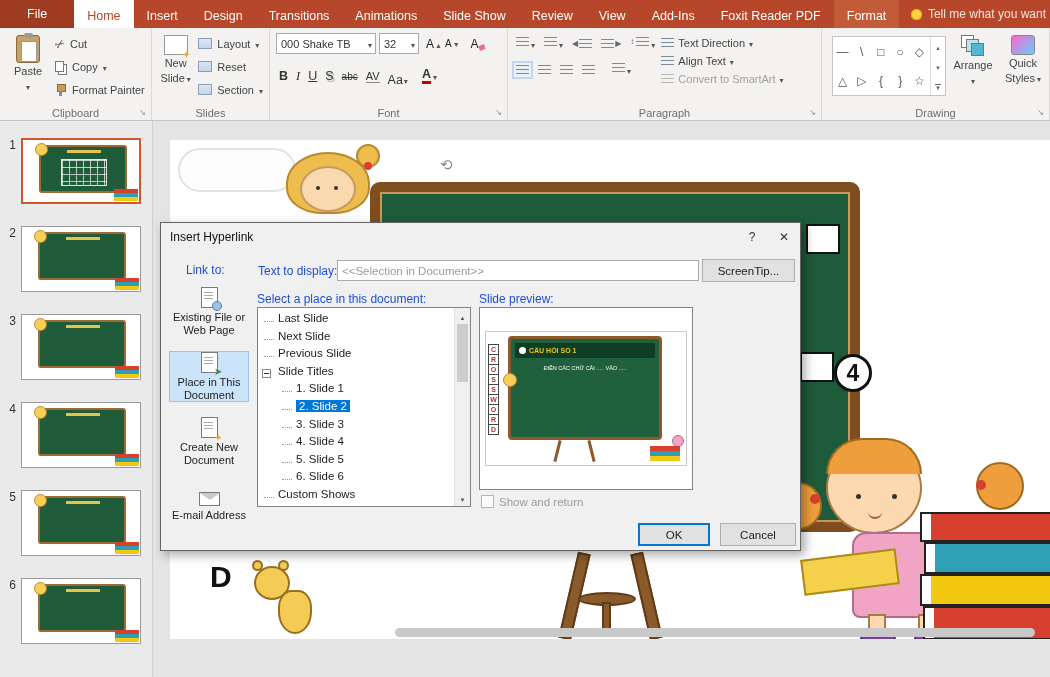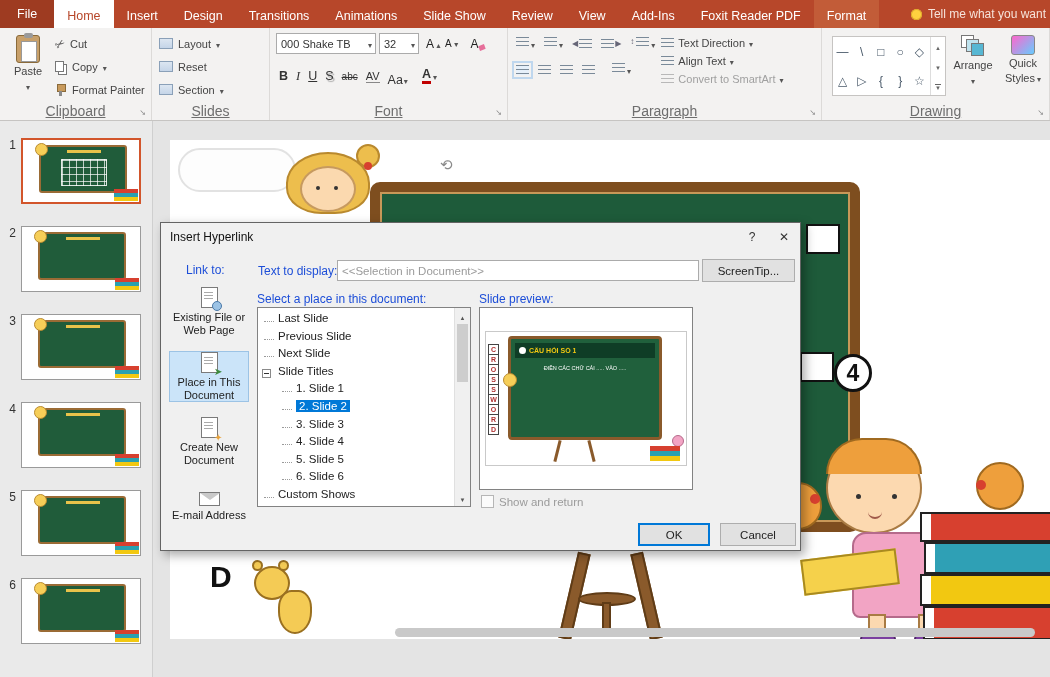--- a/index.html
+++ b/index.html
@@ -3,30 +3,30 @@
 <meta charset="utf-8">
 <style>
   *{margin:0;padding:0;box-sizing:border-box;}
   html,body{width:1050px;height:677px;overflow:hidden;}
   body{font-family:"Liberation Sans","DejaVu Sans",sans-serif;font-size:12px;background:#E7E7E7;color:#222;}
   .screen{position:relative;width:1050px;height:677px;overflow:hidden;}
 
   
   .titlebar{position:absolute;top:0;left:0;right:0;height:28px;background:#B7472A;display:flex;align-items:stretch;color:#fff;font-size:12.5px;}
   .tb-tab{display:flex;align-items:center;padding:16px 13px;white-space:nowrap;}
-  .tb-file{background:#9E3B21;padding:0 17px;}
+  .tb-file{background:#9E3B21;padding:0 27px;}
   .tb-active{background:#fff;color:#B7472A;}
   .tb-format{background:#C25C38;}
   .tb-tellme{margin-left:auto;display:flex;align-items:center;gap:6px;padding-right:4px;color:#F6E3DA;font-size:12px;white-space:nowrap;overflow:hidden;}
   .bulb{width:11px;height:11px;border-radius:50%;background:#FFD13F;box-shadow:inset 0 0 0 1px #DFA92C;flex:none;}
 
   
   .ribbon{position:absolute;top:28px;left:0;right:0;height:93px;background:#F3F2F1;border-bottom:1px solid #C6C4C2;display:flex;}
   .rgroup{position:relative;height:100%;border-right:1px solid #DCDAD8;flex:none;}
-  .rlabel{position:absolute;bottom:1px;left:0;right:0;text-align:center;font-size:14px;color:#6E6E6E;text-decoration:underline;}
+  .rlabel{position:absolute;bottom:1px;left:0;right:0;text-align:center;font-size:11px;color:#6E6E6E;}
   .launcher{position:absolute;right:3px;bottom:2px;width:11px;height:11px;color:#8a8a8a;font-size:8px;line-height:11px;text-align:center;}
   .launcher::before{content:"↘";}
   .caret::before{content:"▾";font-size:8px;color:#555;}
   .gbody{display:flex;padding:3px 3px 14px 4px;height:100%;}
   .bigbtn{display:flex;flex-direction:column;align-items:center;padding-top:4px;width:48px;font-size:11px;color:#444;text-align:center;line-height:1.15;gap:2px;}
   .smallcol{display:flex;flex-direction:column;justify-content:flex-start;gap:4px;padding-top:3px;}
   .smallrow{display:flex;align-items:center;gap:5px;height:19px;font-size:11px;color:#444;padding:0 3px;white-space:nowrap;}
   
   .ico-paste{width:24px;height:28px;background:#C8A06A;border:1px solid #8A6A3A;border-radius:3px;position:relative;}
   .ico-paste::before{content:"";position:absolute;left:4px;top:5px;width:14px;height:19px;background:#fff;border:1px solid #999;}
@@ -257,20 +257,28 @@
             <span>Format Painter</span>
           </div>
         </div>
       </div>
       <div class="rlabel">Clipboard</div>
       <span class="launcher"></span>
     </div>
 
     <div class="rgroup" style="width:118px;">
       <div class="gbody">
+        <div class="bigbtn">
+          <span class="ico-slide"></span>
+          <span>New</span>
+          <span style="display:flex;gap:2px;align-items:center;">
+              <span>Slide</span>
+              <span class="caret"></span>
+            </span>
+        </div>
         <div class="smallcol">
           <div class="smallrow">
             <span class="mini-ico"></span>
             <span>Layout</span>
             <span class="caret"></span>
           </div>
           <div class="smallrow">
             <span class="mini-ico"></span>
             <span>Reset</span>
           </div>
@@ -616,24 +624,24 @@
       </div>
     </div>
 
     <span class="abs lbl" style="left:96px;top:69px;">Select a place in this document:</span>
 
     <div class="abs tree">
       <div class="ti">
           <span class="ti-lbl">Last Slide</span>
         </div>
       <div class="ti">
+          <span class="ti-lbl">Next Slide</span>
+        </div>
+      <div class="ti">
           <span class="ti-lbl">Previous Slide</span>
-        </div>
-      <div class="ti">
-          <span class="ti-lbl">Next Slide</span>
         </div>
       <div class="ti parent">
           <span class="expander"></span>
           <span class="ti-lbl">Slide Titles</span>
         </div>
       <div class="ti child">
           <span class="ti-lbl">1. Slide 1</span>
         </div>
       <div class="ti child sel">
           <span class="ti-lbl">2. Slide 2</span>

